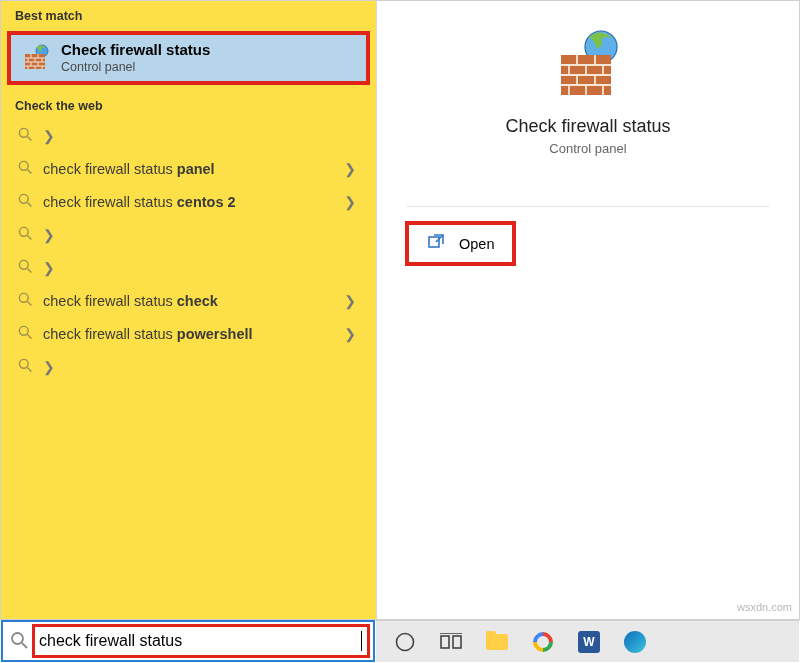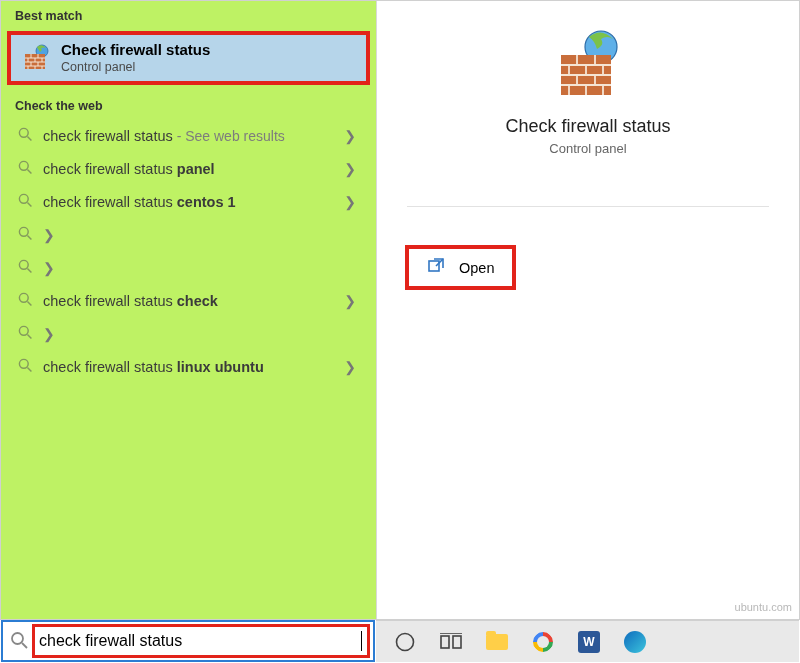--- a/index.html
+++ b/index.html
@@ -12,21 +12,21 @@
       overflow: hidden;
       position: relative;
     }
     .app {
       display: flex;
       height: 620px;
       border: 1px solid #d0d0d0;
     }
     .left-pane {
       width: 376px;
-      background: #bef264;
+      background: #fde047;
       display: flex;
       flex-direction: column;
       border-right: 1px solid #d8d8d8;
     }
     .right-pane {
       flex: 1;
       background: #fff;
       display: flex;
       flex-direction: column;
       align-items: center;
@@ -79,21 +79,20 @@
     .rp-sub { font-size: 13px; color: #666; margin-top: 4px; margin-bottom: 50px; }
     .rp-divider { width: 86%; border-top: 1px solid #e2e2e2; margin-bottom: 18px; }
     .action-row {
       align-self: flex-start;
       margin-left: 32px;
       display: flex;
       align-items: center;
       gap: 14px;
       padding: 8px 18px;
       outline: 4px solid #e2231a;
-      margin-top: 24px;
     }
     .open-icon { color: #3277c3; font-weight: 600; }
     .action-label { font-size: 14.5px; }
 
     
     .search-bar {
       position: absolute;
       left: 1px;
       bottom: 1px;
       height: 42px;
@@ -189,37 +188,36 @@
       </div>
     </div>
 
     <div class="section-header">Check the web</div>
     <div class="web-list" id="web-list">
         <div class="web-item">
           <span class="web-icon"><svg width="16" height="16" viewBox="0 0 20 20" fill="none" stroke="#555" stroke-width="1.8">
               <circle cx="8.5" cy="8.5" r="5.5"></circle>
               <line x1="13" y1="13" x2="18" y2="18"></line>
             </svg></span>
-          <span class="web-text"><span>check firewall status</span><span class="bold"></span><span class="suffix"> - See web results</span></span>
           <span class="chev">❯</span>
         </div>
         <div class="web-item">
           <span class="web-icon"><svg width="16" height="16" viewBox="0 0 20 20" fill="none" stroke="#555" stroke-width="1.8">
               <circle cx="8.5" cy="8.5" r="5.5"></circle>
               <line x1="13" y1="13" x2="18" y2="18"></line>
             </svg></span>
           <span class="web-text"><span>check firewall status </span><span class="bold">panel</span><span class="suffix"></span></span>
           <span class="chev">❯</span>
         </div>
         <div class="web-item">
           <span class="web-icon"><svg width="16" height="16" viewBox="0 0 20 20" fill="none" stroke="#555" stroke-width="1.8">
               <circle cx="8.5" cy="8.5" r="5.5"></circle>
               <line x1="13" y1="13" x2="18" y2="18"></line>
             </svg></span>
-          <span class="web-text"><span>check firewall status </span><span class="bold">centos 1</span><span class="suffix"></span></span>
+          <span class="web-text"><span>check firewall status </span><span class="bold">centos 2</span><span class="suffix"></span></span>
           <span class="chev">❯</span>
         </div>
         <div class="web-item">
           <span class="web-icon"><svg width="16" height="16" viewBox="0 0 20 20" fill="none" stroke="#555" stroke-width="1.8">
               <circle cx="8.5" cy="8.5" r="5.5"></circle>
               <line x1="13" y1="13" x2="18" y2="18"></line>
             </svg></span>
           <span class="chev">❯</span>
         </div>
         <div class="web-item">
@@ -235,28 +233,28 @@
               <line x1="13" y1="13" x2="18" y2="18"></line>
             </svg></span>
           <span class="web-text"><span>check firewall status </span><span class="bold">check</span><span class="suffix"></span></span>
           <span class="chev">❯</span>
         </div>
         <div class="web-item">
           <span class="web-icon"><svg width="16" height="16" viewBox="0 0 20 20" fill="none" stroke="#555" stroke-width="1.8">
               <circle cx="8.5" cy="8.5" r="5.5"></circle>
               <line x1="13" y1="13" x2="18" y2="18"></line>
             </svg></span>
-          <span class="chev">❯</span>
-        </div>
-        <div class="web-item">
-          <span class="web-icon"><svg width="16" height="16" viewBox="0 0 20 20" fill="none" stroke="#555" stroke-width="1.8">
-              <circle cx="8.5" cy="8.5" r="5.5"></circle>
-              <line x1="13" y1="13" x2="18" y2="18"></line>
-            </svg></span>
-          <span class="web-text"><span>check firewall status </span><span class="bold">linux ubuntu</span><span class="suffix"></span></span>
+          <span class="web-text"><span>check firewall status </span><span class="bold">powershell</span><span class="suffix"></span></span>
+          <span class="chev">❯</span>
+        </div>
+        <div class="web-item">
+          <span class="web-icon"><svg width="16" height="16" viewBox="0 0 20 20" fill="none" stroke="#555" stroke-width="1.8">
+              <circle cx="8.5" cy="8.5" r="5.5"></circle>
+              <line x1="13" y1="13" x2="18" y2="18"></line>
+            </svg></span>
           <span class="chev">❯</span>
         </div>
       </div>
   </div>
 
   <div class="right-pane">
     <div class="fw-icon">
       <svg width="70" height="72" viewBox="0 0 70 72">
         <circle cx="48" cy="18" r="16" fill="#5fb0e8" stroke="#2d6da8" stroke-width="1.2"></circle>
         <path d="M36 8 Q48 -2 60 10 Q54 6 48 10 Q52 16 44 20 Q42 12 36 8" fill="#7cc24a"></path>
@@ -326,13 +324,13 @@
     </div>
   <div class="tb-icon">
       <div class="chrome-ring"></div>
     </div>
   <div class="tb-icon word-icon">W</div>
   <div class="tb-icon">
       <div class="edge-icon"></div>
     </div>
 </div>
 
-<div class="watermark">ubuntu.com</div>
+<div class="watermark">wsxdn.com</div>
 
 </body></html>

